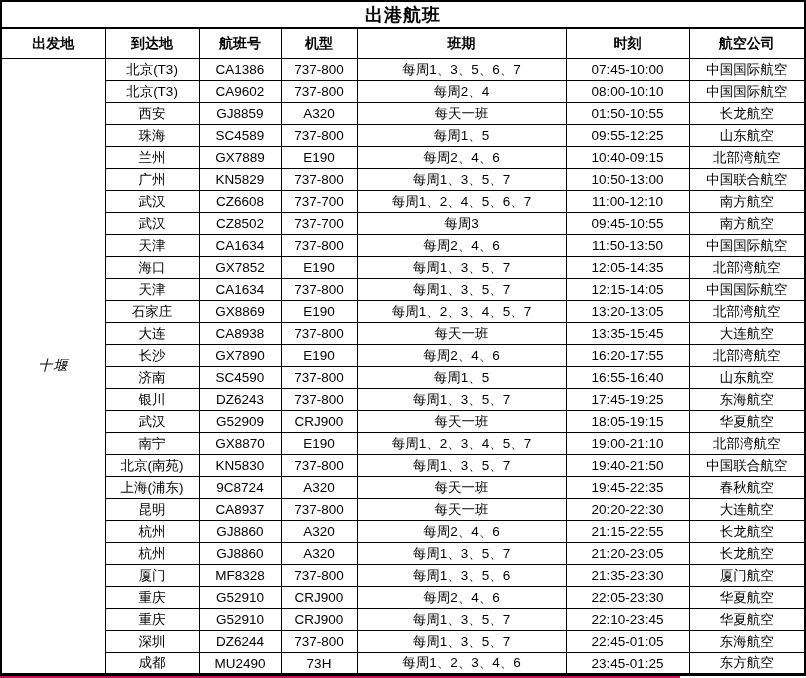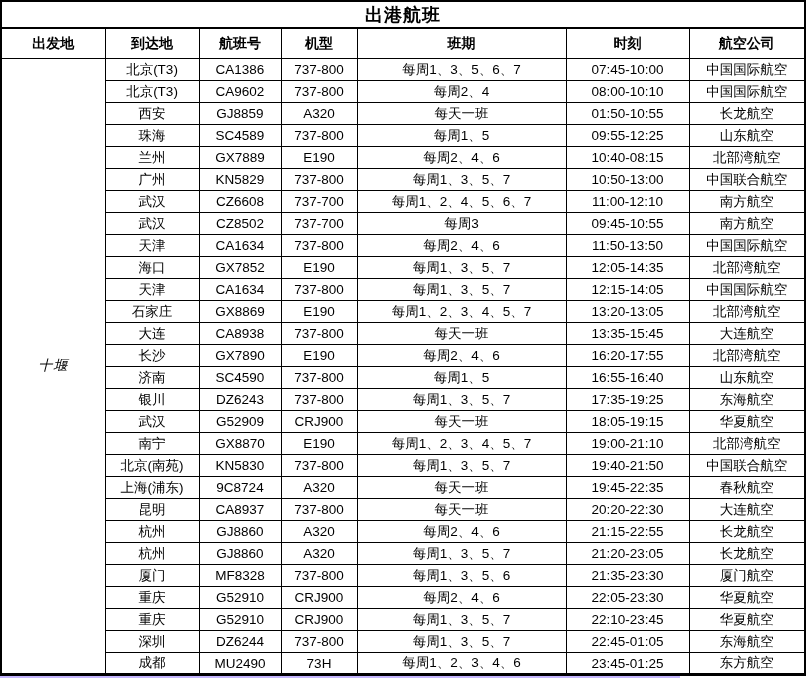--- a/index.html
+++ b/index.html
@@ -4,21 +4,21 @@
 <style>
   html, body {
     margin: 0;
     padding: 0;
     background: #fff;
     font-family: "Liberation Sans", sans-serif;
   }
   .sheet {
     width: 680px;
     height: 678px;
-    background: #c4b5fd;
+    background: #be185d;
     box-sizing: border-box;
   }
   table.flights {
     width: 804px;
     height: 676px;
     border-collapse: collapse;
     table-layout: fixed;
     border: 2px solid #000;
     border-bottom-width: 3px;
     background: #fff;
@@ -121,21 +121,21 @@
           <td>737-800</td>
           <td>每周1、5</td>
           <td>09:55-12:25</td>
           <td>山东航空</td>
         </tr>
         <tr>
           <td>兰州</td>
           <td>GX7889</td>
           <td>E190</td>
           <td>每周2、4、6</td>
-          <td>10:40-08:15</td>
+          <td>10:40-09:15</td>
           <td>北部湾航空</td>
         </tr>
         <tr>
           <td>广州</td>
           <td>KN5829</td>
           <td>737-800</td>
           <td>每周1、3、5、7</td>
           <td>10:50-13:00</td>
           <td>中国联合航空</td>
         </tr>
@@ -209,21 +209,21 @@
           <td>737-800</td>
           <td>每周1、5</td>
           <td>16:55-16:40</td>
           <td>山东航空</td>
         </tr>
         <tr>
           <td>银川</td>
           <td>DZ6243</td>
           <td>737-800</td>
           <td>每周1、3、5、7</td>
-          <td>17:35-19:25</td>
+          <td>17:45-19:25</td>
           <td>东海航空</td>
         </tr>
         <tr>
           <td>武汉</td>
           <td>G52909</td>
           <td>CRJ900</td>
           <td>每天一班</td>
           <td>18:05-19:15</td>
           <td>华夏航空</td>
         </tr>

